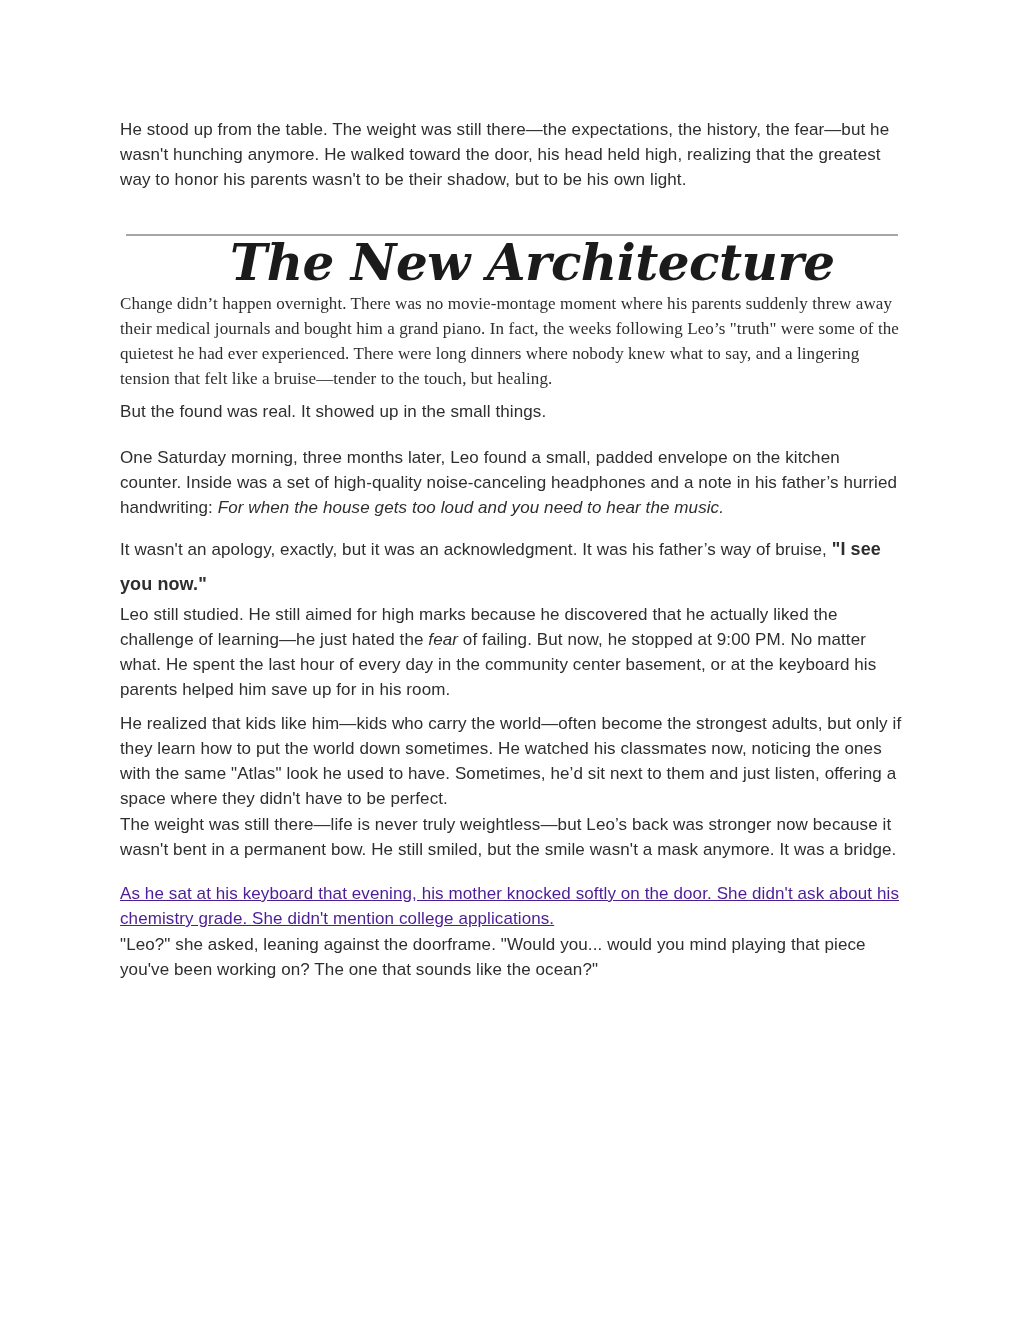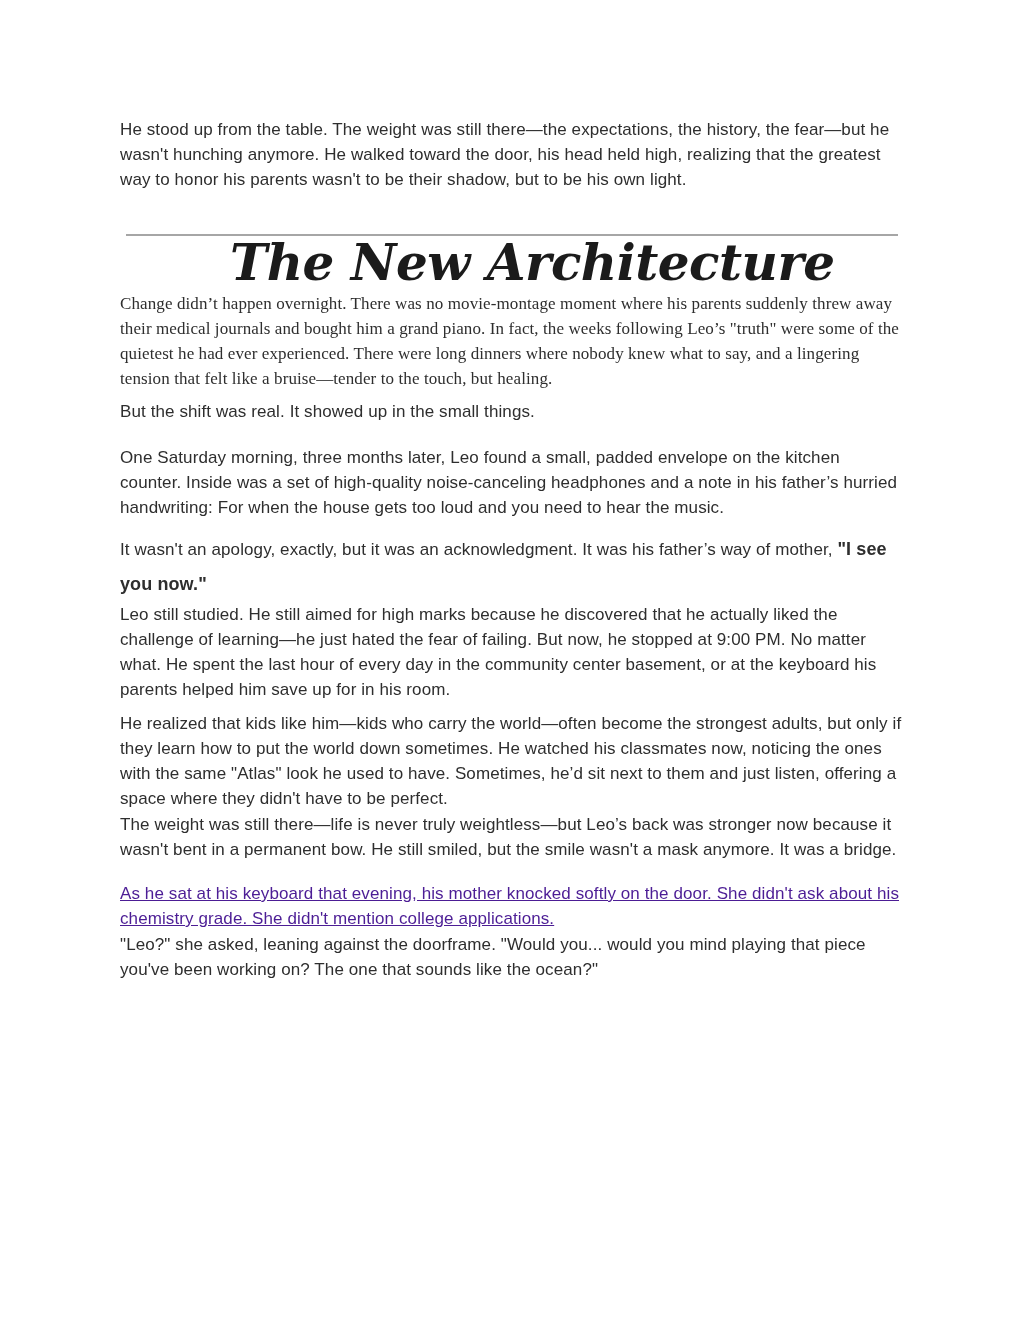--- a/index.html
+++ b/index.html
@@ -23,21 +23,21 @@
     padding-top: 117px;
     box-sizing: content-box;
   }
   .para {
     margin: 0;
     font-size: 17px;
     line-height: 25px;
     color: #2e2e2e;
     letter-spacing: 0.1px;
   }
-  .para .run-italic { }
+  .para .run-italic { font-style: italic; }
   .para .run-bold   { font-weight: bold; font-size: 18px; }
   .heading {
     margin: 2px 0 0 110px;
     font-family: "DejaVu Serif", serif;
     font-weight: bold;
     font-style: italic;
     font-size: 50px;
     line-height: 50px;
     color: #1b1b1b;
     letter-spacing: -0.5px;
@@ -63,22 +63,22 @@
 </style>
 </head>
 <body>
 
 <div class="page">
   <div class="content" id="doc-content">
       <p class="para mt0" style="color: rgb(46, 46, 46);"><span class="run-normal">He stood up from the table. The weight was still there—the expectations, the history, the fear—but he wasn't hunching anymore. He walked toward the door, his head held high, realizing that the greatest way to honor his parents wasn't to be their shadow, but to be his own light.</span></p>
       <hr class="divider" style="background: rgb(166, 166, 166);">
       <h1 class="heading" style="color: rgb(27, 27, 27);">The New Architecture</h1>
       <p class="para mt3" style="color: rgb(46, 46, 46);"><span class="run-normal">Change didn’t happen overnight. There was no movie-montage moment where his parents suddenly threw away their medical journals and bought him a grand piano. In fact, the weeks following Leo’s "truth" were some of the quietest he had ever experienced. There were long dinners where nobody knew what to say, and a lingering tension that felt like a bruise—tender to the touch, but healing.</span></p>
-      <p class="para mt8" style="color: rgb(46, 46, 46);"><span class="run-normal">But the shift was real. It showed up in the small things.</span></p>
+      <p class="para mt8" style="color: rgb(46, 46, 46);"><span class="run-normal">But the found was real. It showed up in the small things.</span></p>
       <p class="para mt21" style="color: rgb(46, 46, 46);"><span class="run-normal">One Saturday morning, three months later, Leo found a small, padded envelope on the kitchen counter. Inside was a set of high-quality noise-canceling headphones and a note in his father’s hurried handwriting: </span><span class="run-italic">For when the house gets too loud and you need to hear the music.</span></p>
-      <p class="para mt12 tall" style="color: rgb(46, 46, 46);"><span class="run-normal">It wasn't an apology, exactly, but it was an acknowledgment. It was his father’s way of mother, </span><span class="run-bold">"I see you now."</span></p>
+      <p class="para mt12 tall" style="color: rgb(46, 46, 46);"><span class="run-normal">It wasn't an apology, exactly, but it was an acknowledgment. It was his father’s way of bruise, </span><span class="run-bold">"I see you now."</span></p>
       <p class="para mt0" style="color: rgb(46, 46, 46);"><span class="run-normal">Leo still studied. He still aimed for high marks because he discovered that he actually liked the challenge of learning—he just hated the </span><span class="run-italic">fear</span><span class="run-normal"> of failing. But now, he stopped at 9:00 PM. No matter what. He spent the last hour of every day in the community center basement, or at the keyboard his parents helped him save up for in his room.</span></p>
       <p class="para mt9" style="color: rgb(46, 46, 46);"><span class="run-normal">He realized that kids like him—kids who carry the world—often become the strongest adults, but only if they learn how to put the world down sometimes. He watched his classmates now, noticing the ones with the same "Atlas" look he used to have. Sometimes, he’d sit next to them and just listen, offering a space where they didn't have to be perfect.</span></p>
       <p class="para mt1" style="color: rgb(46, 46, 46);"><span class="run-normal">The weight was still there—life is never truly weightless—but Leo’s back was stronger now because it wasn't bent in a permanent bow. He still smiled, but the smile wasn't a mask anymore. It was a bridge.</span></p>
       <p class="para mt19" style="color: #4c1d95; text-decoration: underline;"><span class="run-normal">As he sat at his keyboard that evening, his mother knocked softly on the door. She didn't ask about his chemistry grade. She didn't mention college applications.</span></p>
       <p class="para mt1" style="color: rgb(46, 46, 46);"><span class="run-normal">"Leo?" she asked, leaning against the doorframe. "Would you... would you mind playing that piece you've been working on? The one that sounds like the ocean?"</span></p>
     </div>
 </div>
 
 </body></html>

